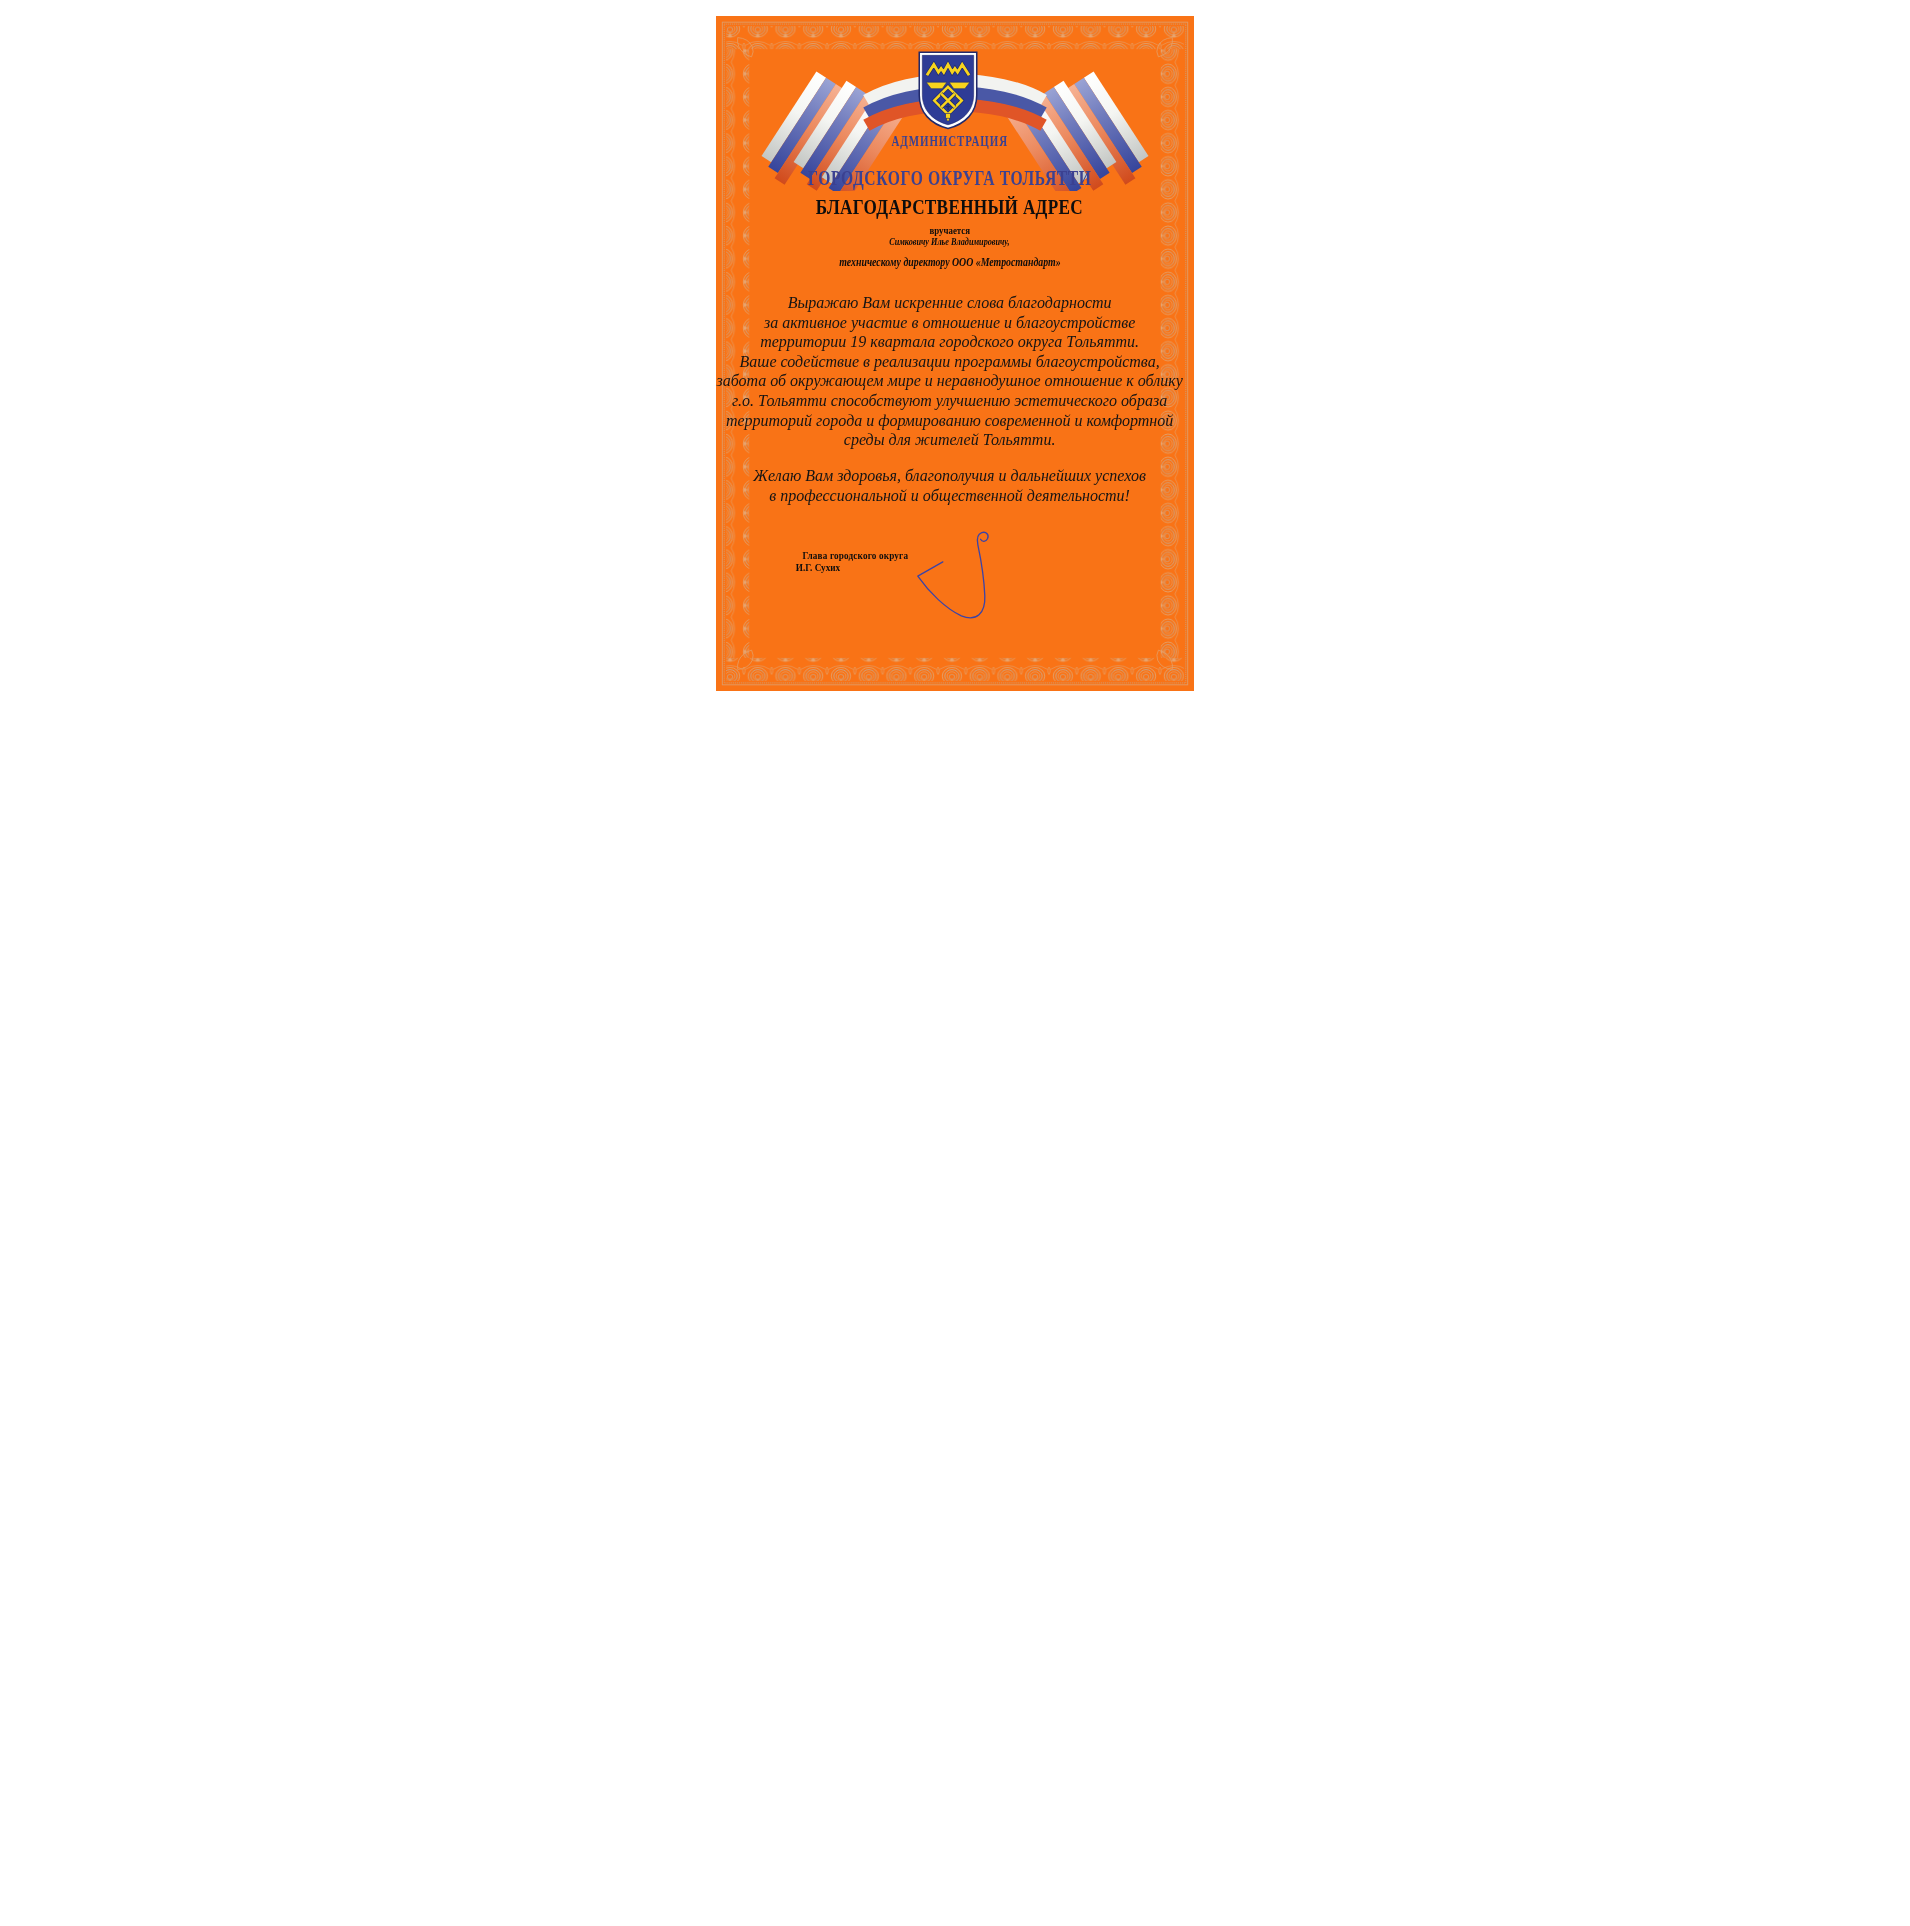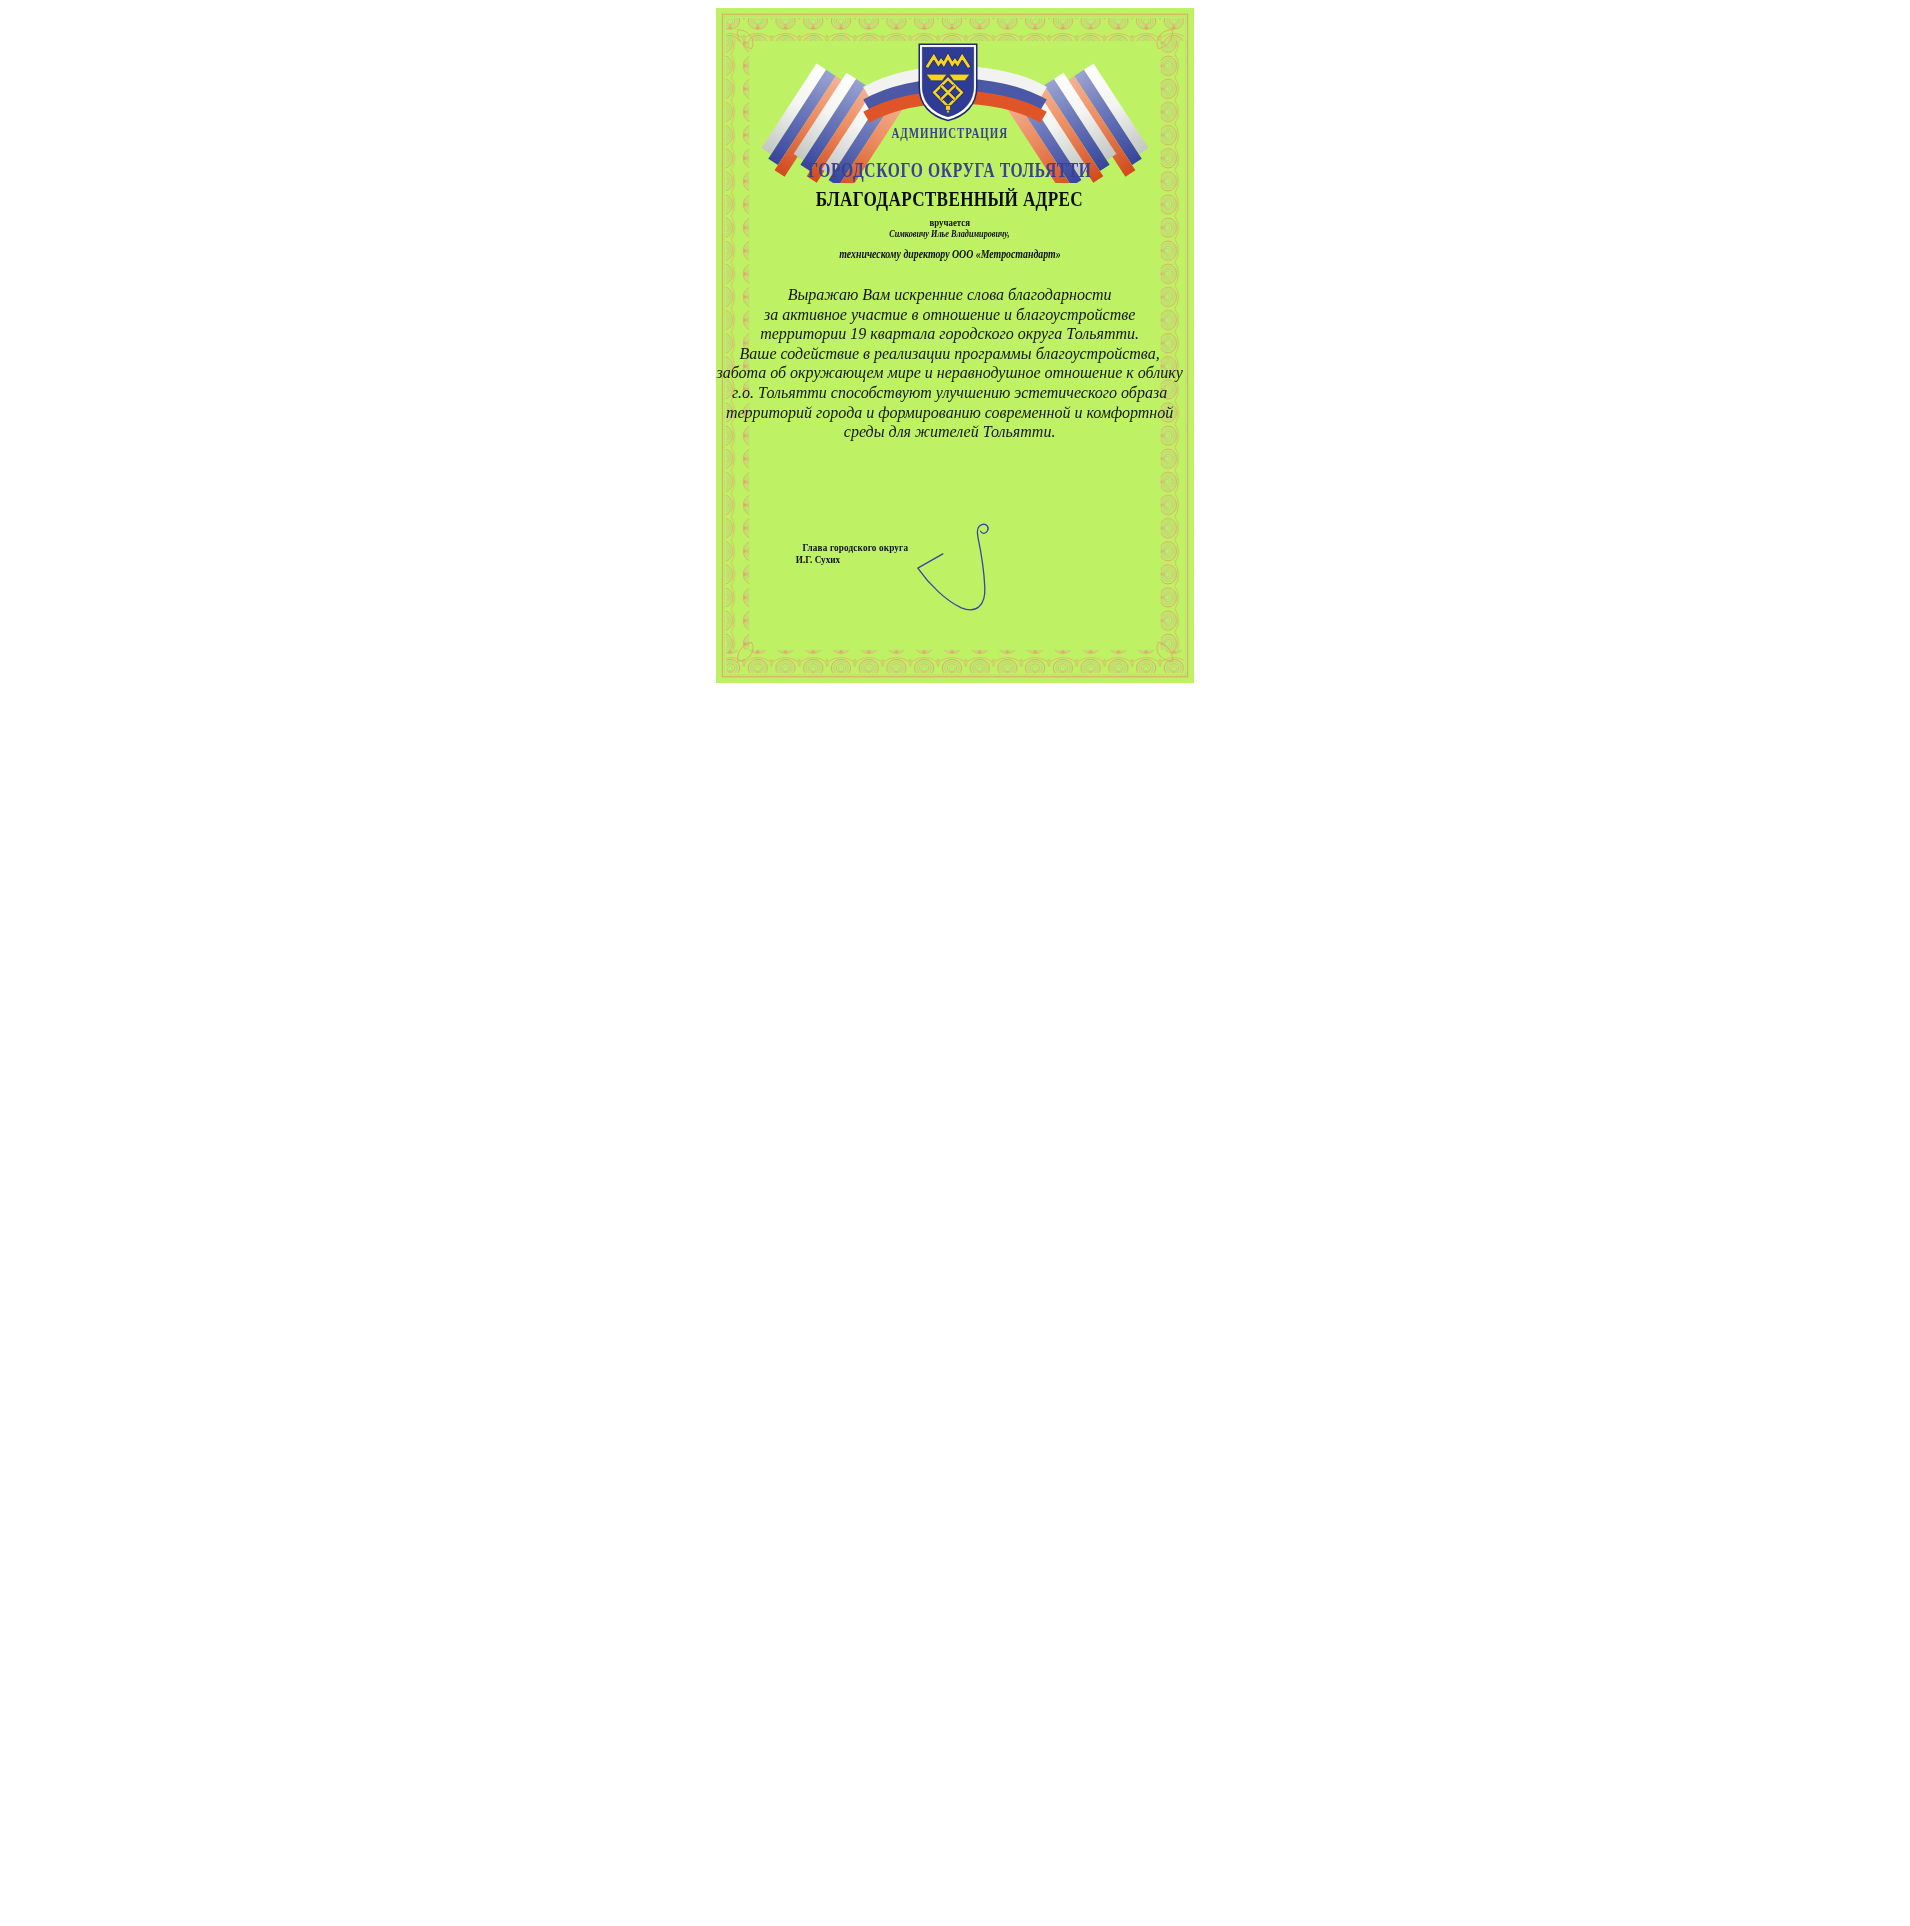--- a/index.html
+++ b/index.html
@@ -1,21 +1,21 @@
 <!DOCTYPE html>
 <html lang="ru" style="font-size:6.2px"><head>
 <meta charset="utf-8">
 <style>
   html, body { margin: 0; padding: 0; background: #ffffff; }
   .page {
     position: relative;
     width: 478px;
     height: 675px;
-    margin: 8px auto;
-    background: #bef264;
+    margin: 16px auto;
+    background: #f97316;
     font-family: "Liberation Serif", serif;
     color: #111111;
     overflow: hidden;
   }
   .abs { position: absolute; left: 0; right: 10.8px; text-align: center; }
   .cond { display: inline-block; transform: scaleX(0.78); transform-origin: 50% 50%; white-space: nowrap; }
   .cond2 { display: inline-block; transform: scaleX(0.82); transform-origin: 50% 50%; white-space: nowrap; }
 
   .org-line1 {
     top: 118px; font-size: 14px; letter-spacing: 1.2px;
@@ -225,20 +225,24 @@
     <div class="body-line">Выражаю Вам искренние слова благодарности</div>
     <div class="body-line">за активное участие в отношение и благоустройстве</div>
     <div class="body-line">территории 19 квартала городского округа Тольятти.</div>
     <div class="body-line">Ваше содействие в реализации программы благоустройства,</div>
     <div class="body-line">забота об окружающем мире и неравнодушное отношение к облику</div>
     <div class="body-line">г.о. Тольятти способствуют улучшению эстетического образа</div>
     <div class="body-line">территорий города и формированию современной и комфортной</div>
     <div class="body-line">среды для жителей Тольятти.</div>
   </div>
 
+  <div class="abs wish-block">
+    <div class="wish-line">Желаю Вам здоровья, благополучия и дальнейших успехов</div>
+    <div class="wish-line">в профессиональной и общественной деятельности!</div>
+  </div>
 
   <div class="signer-row">
     <span class="signer-title"><span class="cond2">Глава городского округа</span></span>
     <span class="signer-name"><span class="cond2">И.Г. Сухих</span></span>
   </div>
 
   <svg class="sign-svg" width="104" height="109" viewBox="0 0 270 282" aria-hidden="true">
     <path d="M 93 98
              L 28 135
              C 58 178 102 220 141 238

